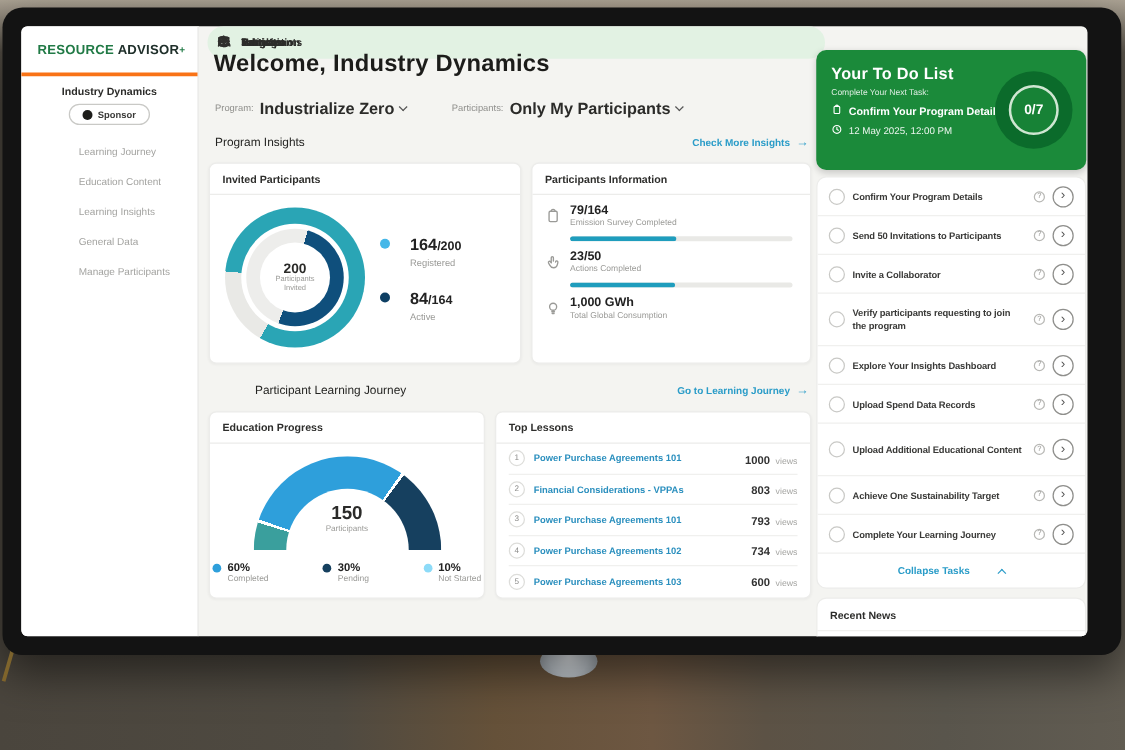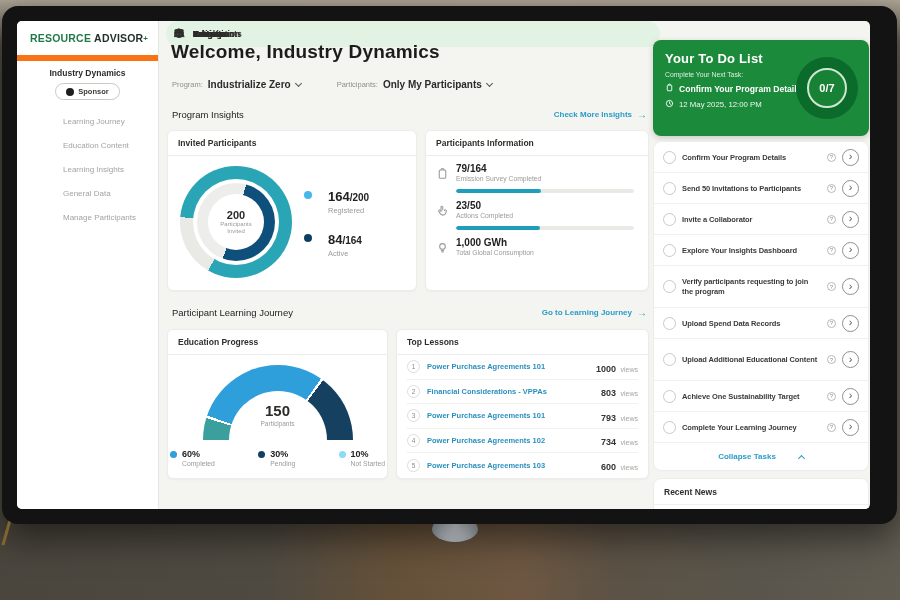--- a/index.html
+++ b/index.html
@@ -11,45 +11,45 @@
   }
   .bg-stick{position:absolute;left:8px;top:498px;width:3px;height:48px;background:linear-gradient(#c9a34d,#8a6c2e);transform:rotate(16deg);}
   .monitor-stand{position:absolute;left:432px;top:516px;width:46px;height:26px;border-radius:50%;
     background:radial-gradient(circle at 50% 35%,#eef2f5 0%,#c3cad0 55%,#8d949a 100%);}
   .monitor{position:absolute;left:2px;top:6px;width:895px;height:518px;background:#131313;border-radius:16px;
     box-shadow:0 14px 34px rgba(0,0,0,.5);}
   .screen{position:absolute;left:15px;top:15px;width:853px;height:488px;background:#f4f4f1;border-radius:5px;overflow:hidden;}
 
   
   .sidebar{position:absolute;left:0;top:0;bottom:0;width:142px;background:#fff;border-right:1px solid #e6e6e3;}
-  .logo{height:40px;display:flex;align-items:center;padding-left:13px;border-bottom:6px solid #f97316;
+  .logo{height:40px;display:flex;align-items:center;padding-left:13px;border-bottom:3px solid #f97316;
     font-size:10.5px;font-weight:bold;letter-spacing:.2px;}
   .lg1{color:#217a46;} .lg2{color:#20302b;margin-left:3px;} .lgp{color:#217a46;font-size:8px;vertical-align:super;}
   .org-block{padding:7px 0 9px;text-align:center;}
   .org{font-size:8.5px;font-weight:bold;color:#2c2c2a;}
   .badge{display:inline-flex;align-items:center;gap:4px;margin-top:5px;padding:3px 10px;border:1px solid #c9c9c6;
     border-radius:10px;font-size:7.5px;font-weight:bold;color:#3a3a38;background:#fff;justify-content:center;}
   .badge-dot{width:8px;height:8px;border-radius:50%;background:#1d1d1b;display:inline-block;}
   .nav{display:flex;flex-direction:column;}
   .nav-item{display:flex;align-items:center;gap:8px;padding-left:14px;cursor:default;}
   .nav-item.main{height:26px;font-size:8.5px;font-weight:bold;color:#2c2c2a;}
   .nav-item.sub{height:24px;padding-left:46px;font-size:8px;color:#a3a3a0;}
   .nav-item.active{background:#e2f2e3;border-radius:14px;margin:0 7px;padding-left:7px;}
   .si{flex:0 0 auto;}
 
   
   .main{position:absolute;left:142px;top:0;width:494px;height:100%;}
   .page-title{position:absolute;left:12px;top:20px;font-size:19px;font-weight:bold;color:#1c1c1a;letter-spacing:.2px;}
   .filters{position:absolute;left:13px;top:58px;display:flex;gap:36px;align-items:center;}
   .filter{display:flex;align-items:center;gap:5px;}
   .flabel{font-size:7.5px;color:#8f8f8c;}
-  .fvalue{font-size:10px;font-weight:bold;color:#2b2b29;}
+  .fvalue{font-size:13px;font-weight:bold;color:#2b2b29;}
   .chev{width:5px;height:5px;border-right:1.4px solid #555;border-bottom:1.4px solid #555;transform:rotate(45deg);margin-top:-3px;}
   .sec-head{position:absolute;left:13px;right:6px;display:flex;justify-content:space-between;align-items:center;}
-  .sec-head.one{top:88px;} .sec-head.two{top:286px;}
+  .sec-head.one{top:88px;} .sec-head.two{top:286px;margin-left:32px;}
   .sec-title{font-size:9.5px;font-weight:normal;color:#242422;}
   .sec-link{display:flex;align-items:center;gap:5px;font-size:8px;font-weight:bold;color:#2a9cc8;cursor:pointer;text-decoration:none;}
   .arr{font-size:10px;font-weight:bold;color:#2a9cc8;}
 
   .card{position:absolute;background:#fff;border-radius:6px;border:1px solid #ececea;box-shadow:0 1px 2px rgba(0,0,0,.04);}
   .card-h{padding:7px 10px;font-size:8.5px;font-weight:bold;color:#2e2e2c;border-bottom:1px solid #ececea;}
   .card.invited{left:8px;top:109px;width:250px;height:161px;}
   .card.info{left:266px;top:109px;width:224px;height:161px;}
   .card.edu{left:8px;top:308px;width:221px;height:150px;}
   .card.lessons{left:237px;top:308px;width:253px;height:150px;}
@@ -466,29 +466,29 @@
           <span class="t-label">Send 50 Invitations to Participants</span>
           <span class="qicon"></span>
           <span class="t-go"></span>
         </div>
         <div class="t-row">
           <span class="t-check"></span>
           <span class="t-label">Invite a Collaborator</span>
           <span class="qicon"></span>
           <span class="t-go"></span>
         </div>
+        <div class="t-row tall">
+          <span class="t-check"></span>
+          <span class="t-label wrap">Verify participants requesting to join the program</span>
+          <span class="qicon"></span>
+          <span class="t-go"></span>
+        </div>
         <div class="t-row">
           <span class="t-check"></span>
           <span class="t-label">Explore Your Insights Dashboard</span>
-          <span class="qicon"></span>
-          <span class="t-go"></span>
-        </div>
-        <div class="t-row tall">
-          <span class="t-check"></span>
-          <span class="t-label wrap">Verify participants requesting to join the program</span>
           <span class="qicon"></span>
           <span class="t-go"></span>
         </div>
         <div class="t-row">
           <span class="t-check"></span>
           <span class="t-label">Upload Spend Data Records</span>
           <span class="qicon"></span>
           <span class="t-go"></span>
         </div>
         <div class="t-row tall">

